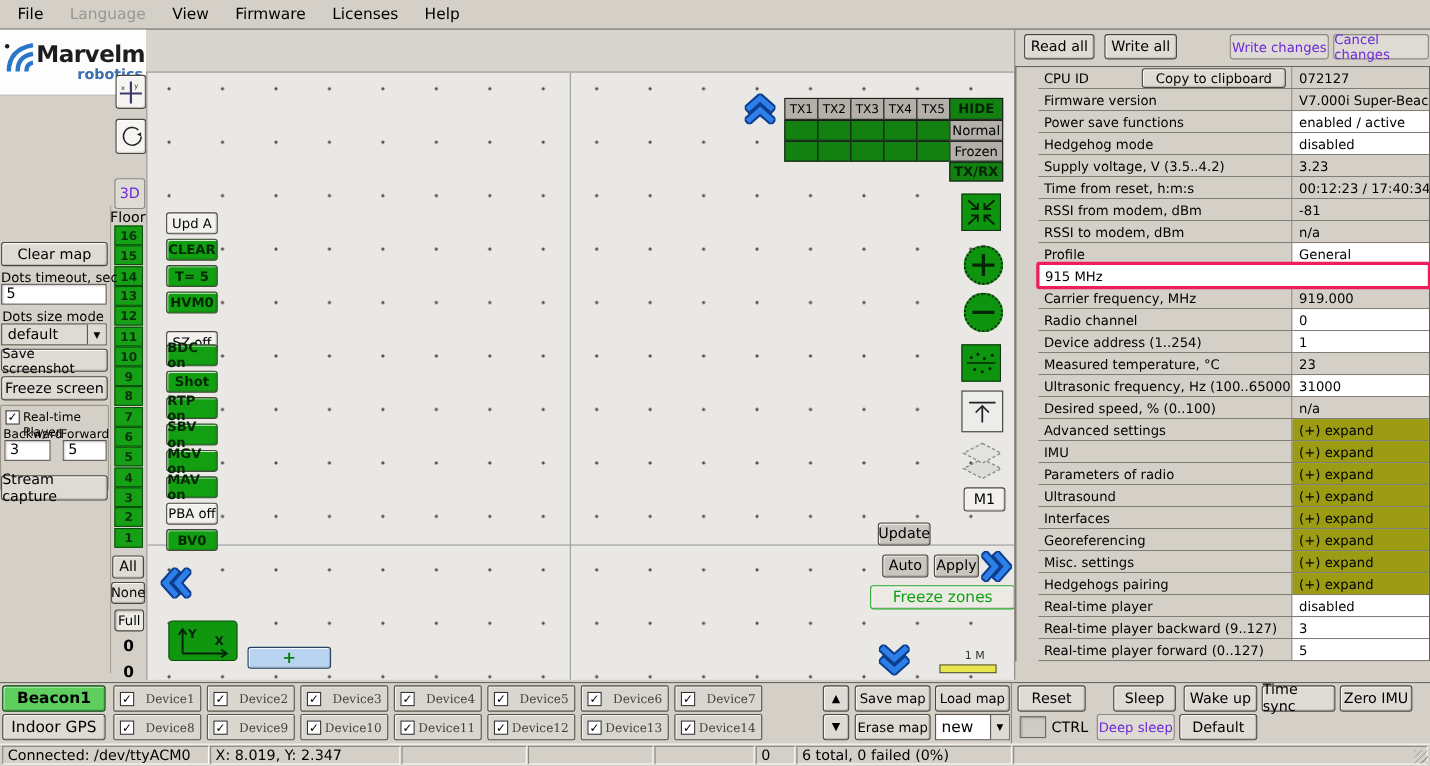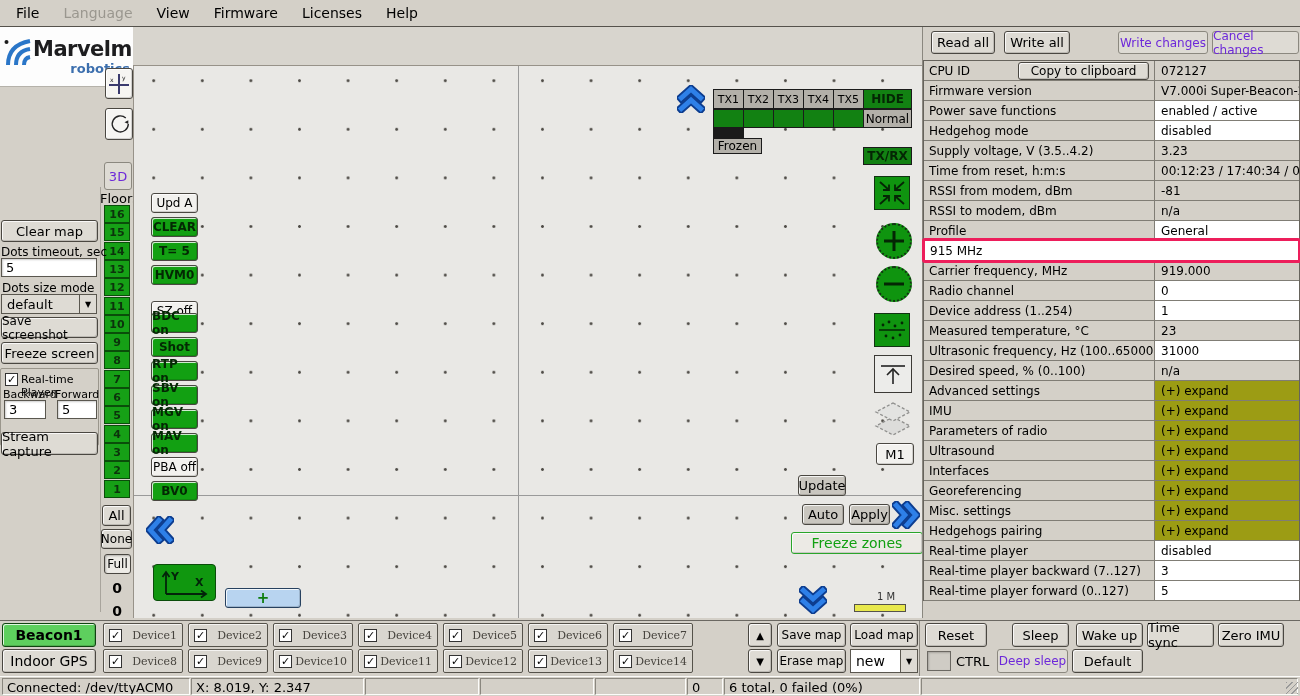--- a/index.html
+++ b/index.html
@@ -70,21 +70,21 @@
 
   #freeze-zones { background:#eceae5; border:1px solid #2aa52a; color:#12a012; font-size:14px; }
 
   #scalebar { background:#e8e84c; border:1px solid #55524a; }
   #scale-label { font-size:10px; color:#333; }
 
   #plus-btn { background:#b8d4f0; border:1px solid #27415f; color:#0d7d0d; font-weight:bold; font-size:15px; }
 
   
   #right-panel { left:922px; top:27px; width:378px; height:591px; background:#d4d0c8; border-left:1px solid #8a877f; }
-  #rp-table { left:0px; top:33px; width:377px; border:1px solid #66635c; border-bottom:none; }
+  #rp-table { left:0px; top:33px; width:377px; border:1px solid #66635c; border-bottom:none;padding-left:20px; }
   .t-row { display:flex; height:20px; border-bottom:1px solid #807d75; position:relative; }
   .t-label { width:231px; background:#d4d0c8; border-right:1px solid #807d75; padding:2px 5px; font-size:12px; white-space:nowrap; overflow:hidden; display:flex; align-items:center; }
   .t-value { flex:1; padding:2px 6px; font-size:12px; white-space:nowrap; overflow:hidden; display:flex; align-items:center; }
   .bg-gray { background:#d4d0c8; } .bg-white { background:#ffffff; } .bg-olive { background:#9c9c14; }
   .hl-overlay { position:absolute; left:-2px; right:-2px; top:-3px; bottom:-3px; border:3px solid #ed1e5b; border-radius:3px; pointer-events:none; z-index:6; }
   #cpu-btn { position:static; width:131px; height:18px; margin-left:auto; font-size:12px; }
 
   
   #bottom-panel { left:0; top:620px; width:1300px; height:56px; background:#d4d0c8; border-top:1px solid #6b6862; }
   #beacon-btn { background:#5ecf5e; border:1px solid #114411; font-weight:bold; font-size:14px; }
@@ -274,21 +274,21 @@
         <div class="tx-cell tx-wide tx-hide">HIDE</div>
       </div>
       <div class="tx-row" style="height: 19px;">
         <div class="tx-cell tx-green" style="height: 19px;"></div>
         <div class="tx-cell tx-green" style="height: 19px;"></div>
         <div class="tx-cell tx-green" style="height: 19px;"></div>
         <div class="tx-cell tx-green" style="height: 19px;"></div>
         <div class="tx-cell tx-green" style="height: 19px;"></div>
         <div class="tx-cell tx-wide tx-label" style="height: 19px;">Normal</div>
       </div>
-      <div class="tx-row" style="height: 19px; flex-direction: column;">
+      <div class="tx-row" style="height: 19px;">
         <div class="tx-cell tx-green" style="height: 19px;"></div>
         <div class="tx-cell tx-green" style="height: 19px;"></div>
         <div class="tx-cell tx-green" style="height: 19px;"></div>
         <div class="tx-cell tx-green" style="height: 19px;"></div>
         <div class="tx-cell tx-green" style="height: 19px;"></div>
         <div class="tx-cell tx-wide tx-label" style="height: 19px;">Frozen</div>
       </div>
       <div class="tx-row">
         <div style="width: 150px;"></div>
         <div class="tx-cell tx-wide tx-hide" style="height: 18px;">TX/RX</div>
@@ -473,21 +473,21 @@
       </div>
       <div class="t-row">
         <div class="t-label">Hedgehogs pairing</div>
         <div class="t-value bg-olive">(+) expand</div>
       </div>
       <div class="t-row">
         <div class="t-label">Real-time player</div>
         <div class="t-value bg-white">disabled</div>
       </div>
       <div class="t-row">
-        <div class="t-label">Real-time player backward (7..127)</div>
+        <div class="t-label">Real-time player backward (9..127)</div>
         <div class="t-value bg-white">3</div>
       </div>
       <div class="t-row">
         <div class="t-label">Real-time player forward (0..127)</div>
         <div class="t-value bg-white">5</div>
       </div>
     </div>
 </div>
 
 <div class="abs" id="bottom-panel">

